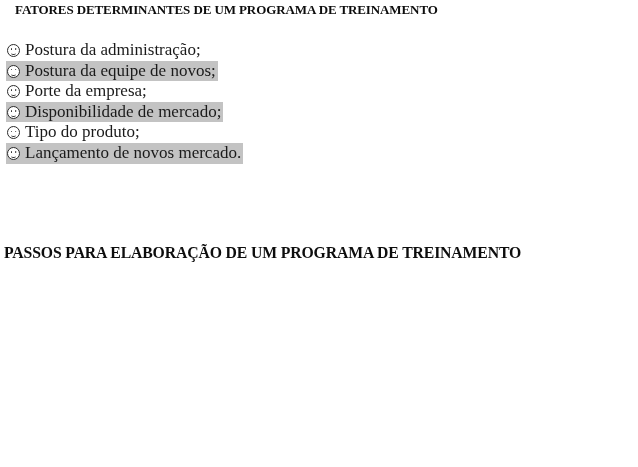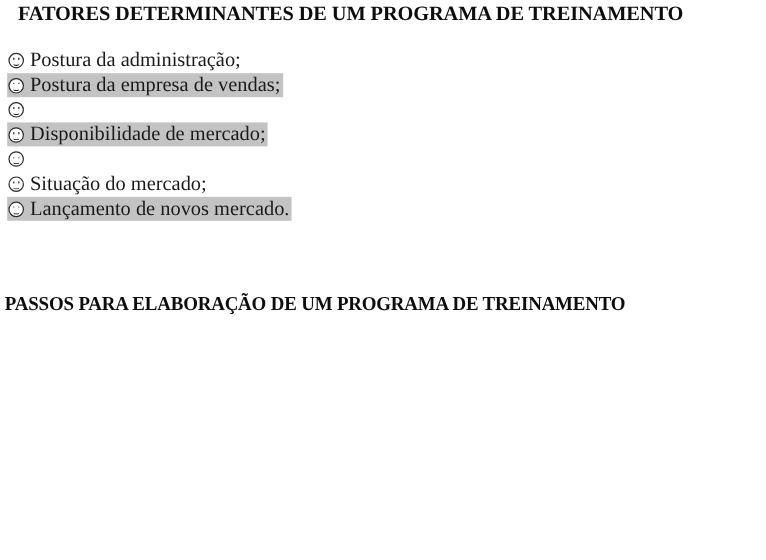--- a/index.html
+++ b/index.html
@@ -14,21 +14,21 @@
 
   
   .heading{
     font-weight:bold;
     color:#0d0d0d;
     white-space:nowrap;
   }
   #heading-factors{
     position:absolute;
     left:15px; top:2px;
-    font-size:17px;
+    font-size:13px;
     letter-spacing:-0.1px;
   }
   #heading-steps{
     position:absolute;
     left:4px; top:243px;
     font-size:16.5px;
     transform:scaleX(0.955);
     transform-origin:left center;
     letter-spacing:-0.15px;
   }
@@ -101,48 +101,43 @@
 <ul id="factor-list">
 
   <li>
     <span class="hl">
       <span class="smiley"></span><span class="item-text">Postura da administração;</span>
     </span>
   </li>
 
   <li class="is-highlighted">
     <span class="hl">
-      <span class="smiley"></span><span class="item-text">Postura da empresa de vendas;</span>
+      <span class="smiley"></span><span class="item-text">Postura da equipe de novos;</span>
     </span>
   </li>
 
   <li>
     <span class="hl">
-      <span class="smiley"></span>
+      <span class="smiley"></span><span class="item-text">Porte da empresa;</span>
     </span>
   </li>
 
   <li class="is-highlighted">
     <span class="hl">
       <span class="smiley"></span><span class="item-text">Disponibilidade de mercado;</span>
     </span>
   </li>
 
   <li>
     <span class="hl">
-      <span class="smiley"></span>
+      <span class="smiley"></span><span class="item-text">Tipo do produto;</span>
     </span>
   </li>
 
 
-  <li>
-    <span class="hl">
-      <span class="smiley"></span><span class="item-text">Situação do mercado;</span>
-    </span>
-  </li>
 
   <li class="is-highlighted">
     <span class="hl">
       <span class="smiley"></span><span class="item-text">Lançamento de novos mercado.</span>
     </span>
   </li>
 
 </ul>
 
 <div class="heading" id="heading-steps">PASSOS PARA ELABORAÇÃO DE UM PROGRAMA DE TREINAMENTO</div>

